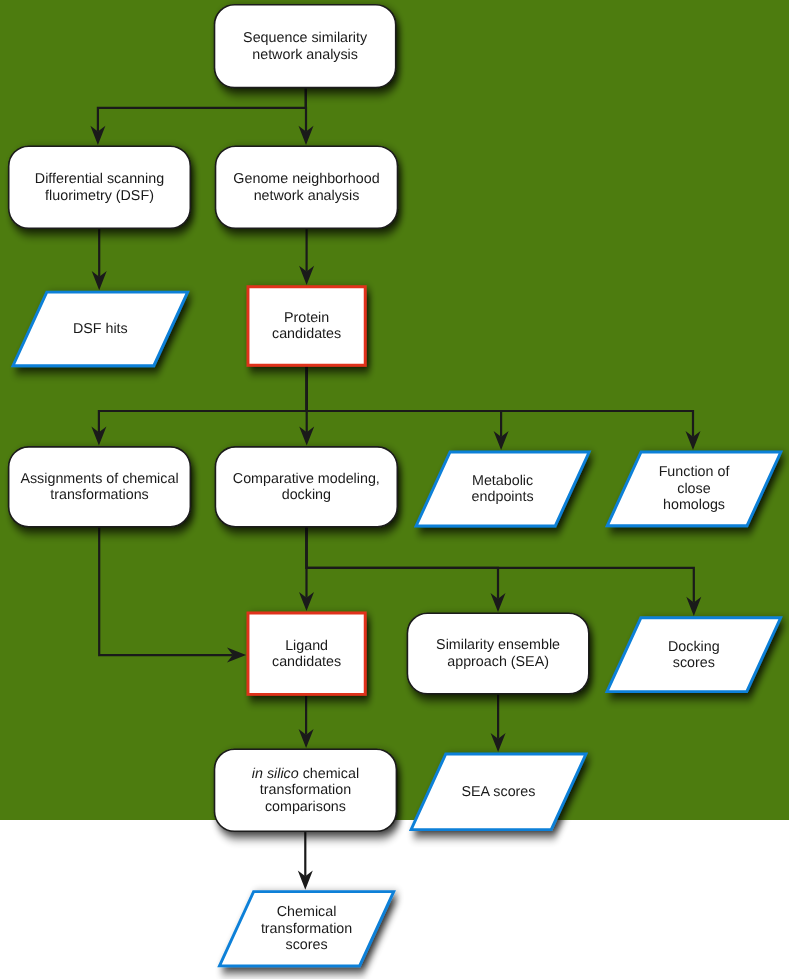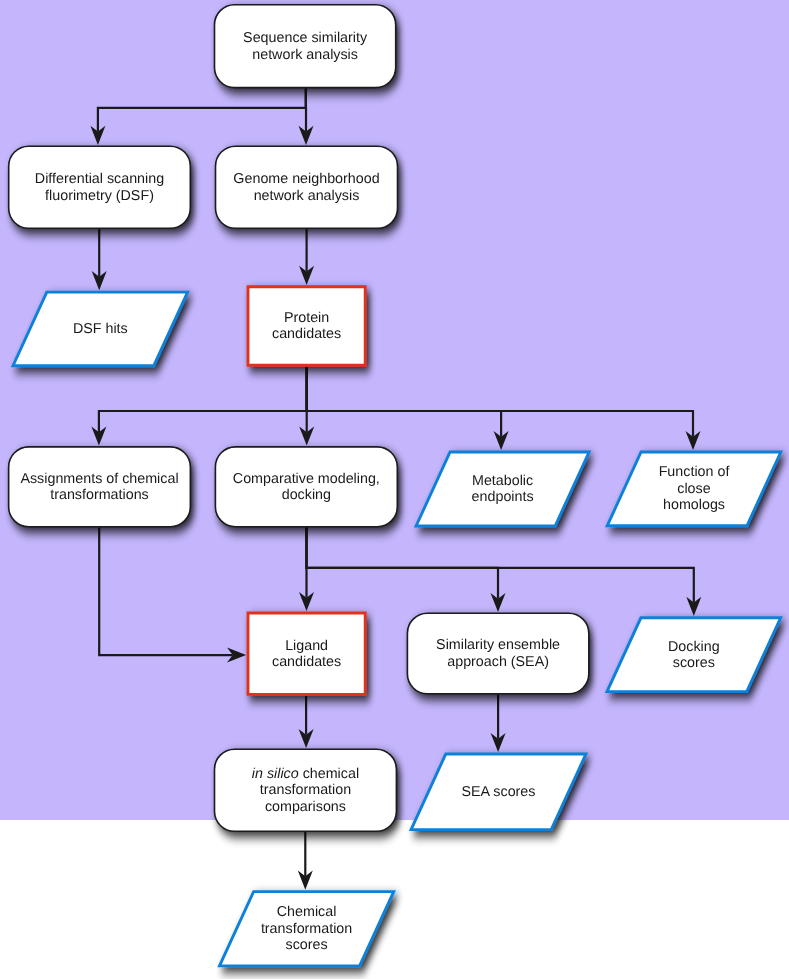--- a/index.html
+++ b/index.html
@@ -1,19 +1,19 @@
 <!DOCTYPE html>
 <html><head>
 <meta charset="utf-8">
 <title>Sequence similarity network analysis workflow</title>
 <style>
   html,body{margin:0;padding:0;background:#ffffff;}
   body{width:789px;height:979px;overflow:hidden;
        font-family:"Liberation Sans",sans-serif;}
-  #stage{position:relative;width:789px;height:820px;background:#c4b5fd;}
+  #stage{position:relative;width:789px;height:820px;background:#4d7c0f;}
   svg#chart{position:absolute;left:0;top:0;width:789px;height:979px;display:block;}
   .nodetext{font-family:"Liberation Sans",sans-serif;font-size:14.3px;fill:#1a1a1a;
             text-anchor:middle;-webkit-font-smoothing:antialiased;
             text-rendering:geometricPrecision;}
   .nodetext tspan.ital{font-style:italic;}
   .shape{stroke-linejoin:miter;}
   .edge-line{fill:none;stroke-linecap:butt;stroke-linejoin:miter;}
   .edge-head{stroke:none;}
 </style>
 </head>

